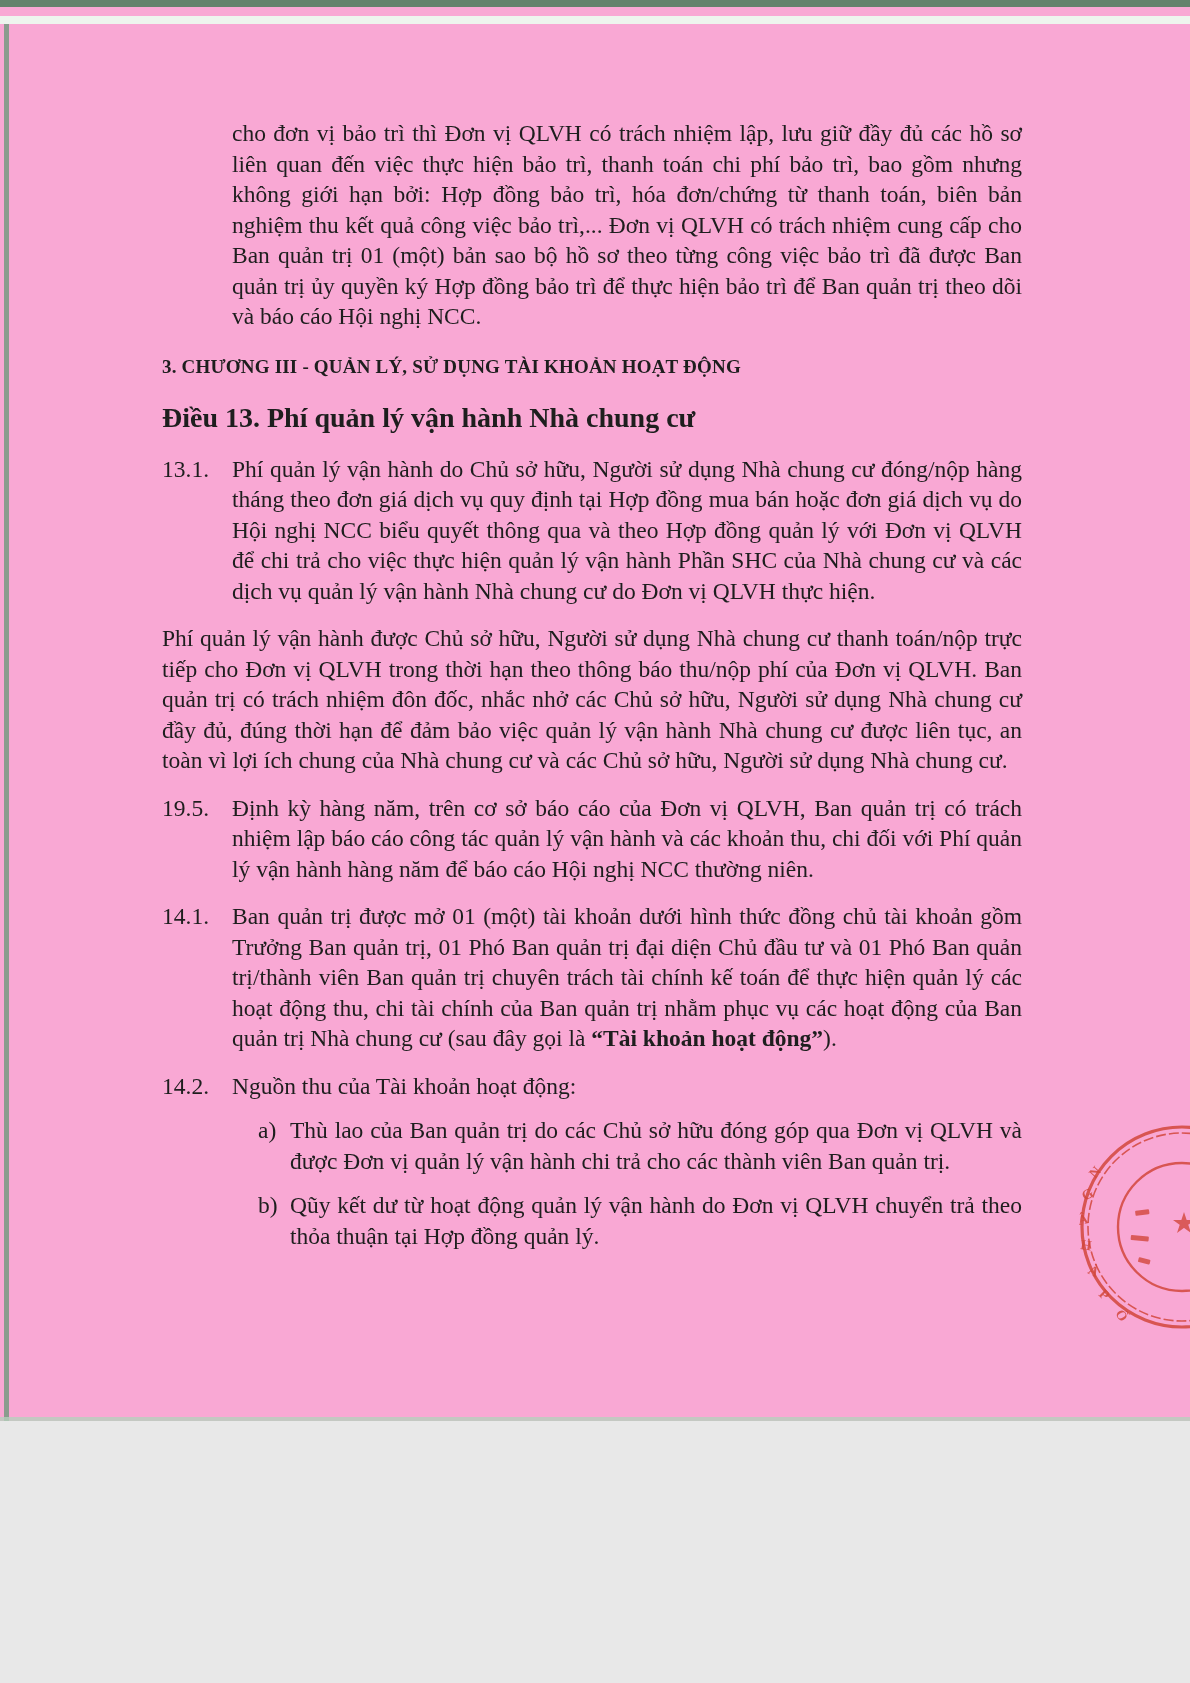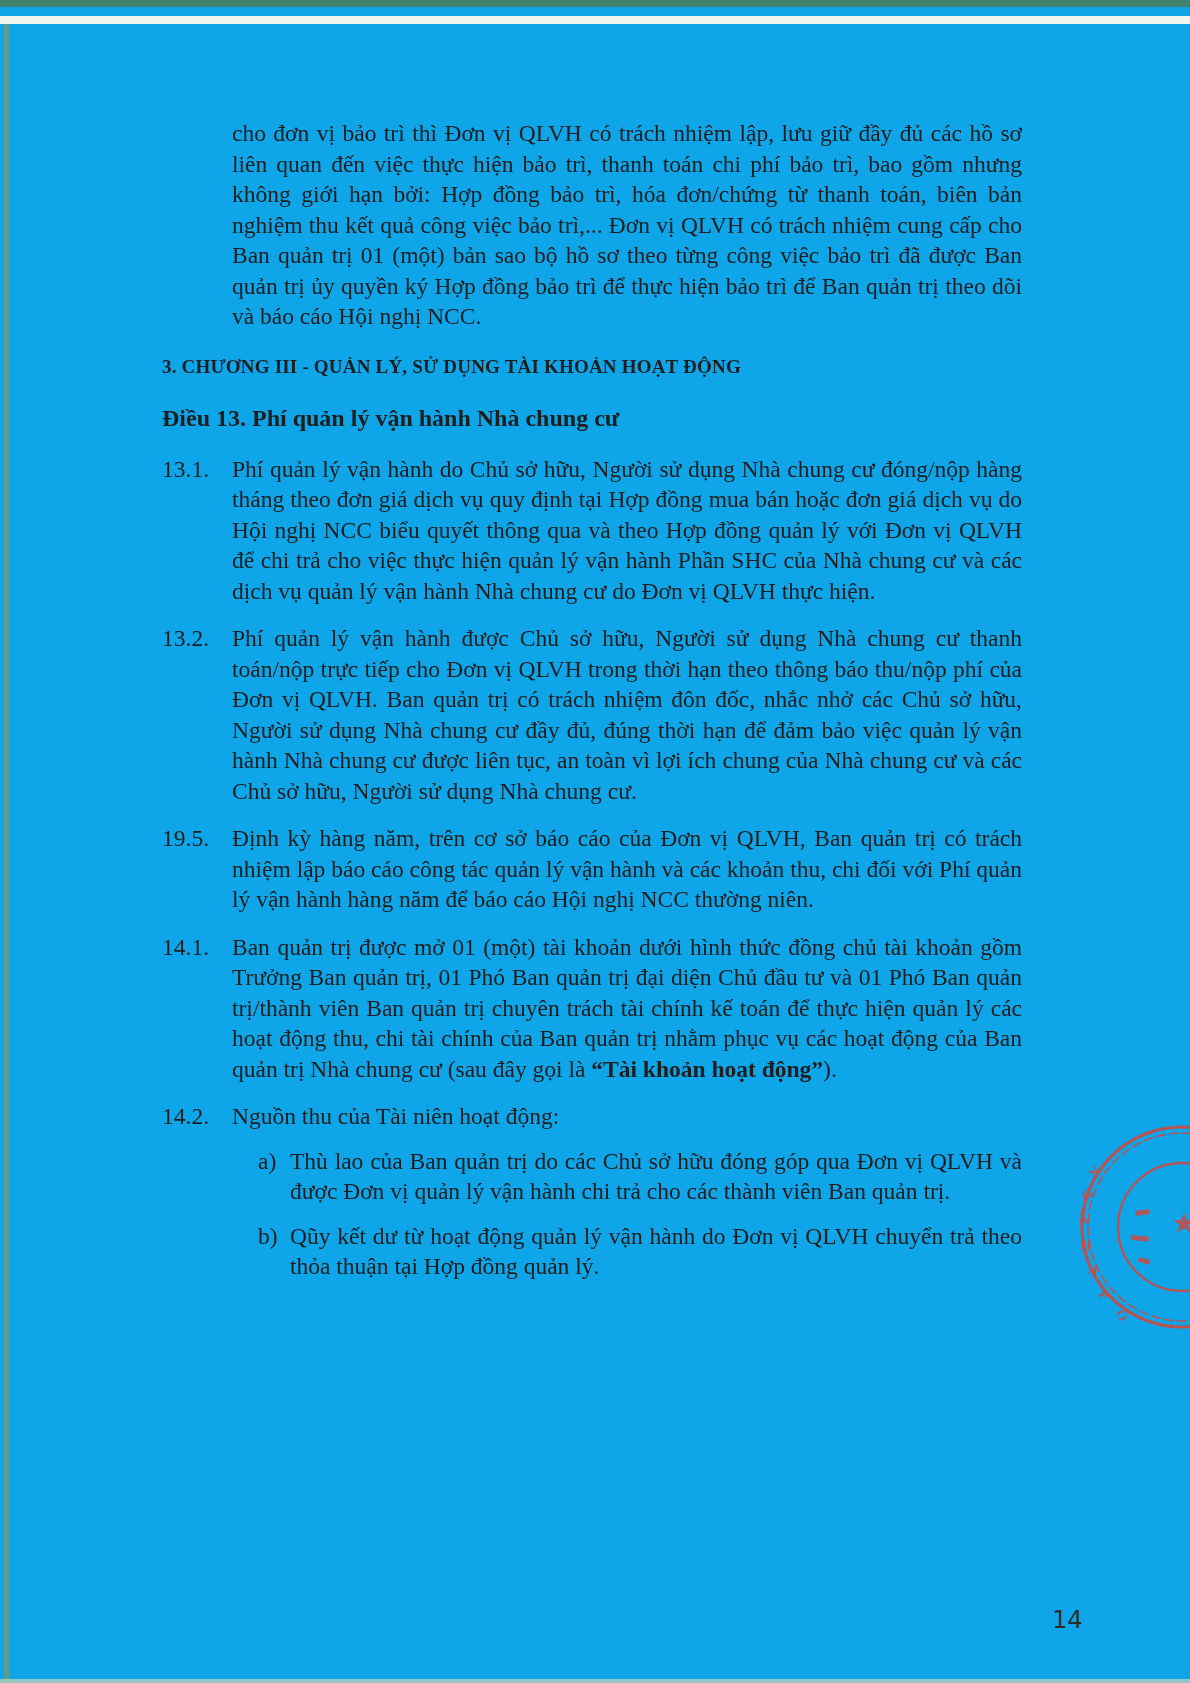--- a/index.html
+++ b/index.html
@@ -1,20 +1,20 @@
 <!DOCTYPE html>
 <html><head>
 <meta charset="utf-8">
 <style>
   html,body{margin:0;padding:0;background:#e8e8e8;}
   .page{
     position:relative;
-    width:1190px;height:1683px;
+    width:1190px;height:1421px;
     margin:0 auto;
-    background:#0ea5e9;
+    background:#f9a8d4;
     overflow:hidden;
     font-family:"Liberation Serif","DejaVu Serif",serif;
     color:#1e1e1e;
   }
   .border-top{
     position:absolute;top:0;left:0;width:1190px;height:7px;
     background:#4a7c59;opacity:.85;
   }
   .border-top-soft{
     position:absolute;top:16px;left:0;width:1190px;height:8px;
@@ -44,21 +44,21 @@
     padding-left:70px;
   }
   .chapter-heading{
     font-weight:bold;
     font-size:19px;
     margin:20px 0 21px 0;
     letter-spacing:.2px;
   }
   .article-heading{
     font-weight:bold;
-    font-size:24px;
+    font-size:28px;
     margin:4px 0 20px 0;
   }
   .item{
     display:flex;
     margin:0 0 17px 0;
   }
   .item-num{
     flex:0 0 70px;
   }
   .item-body{
@@ -107,40 +107,39 @@
     <div class="chapter-heading">3. CHƯƠNG III - QUẢN LÝ, SỬ DỤNG TÀI KHOẢN HOẠT ĐỘNG</div>
 
     <div class="article-heading">Điều 13. Phí quản lý vận hành Nhà chung cư</div>
 
     <div class="item">
       <div class="item-num">13.1.</div>
       <div class="item-body">Phí quản lý vận hành do Chủ sở hữu, Người sử dụng Nhà chung cư đóng/nộp hàng tháng theo đơn giá dịch vụ quy định tại Hợp đồng mua bán hoặc đơn giá dịch vụ do Hội nghị NCC biểu quyết thông qua và theo Hợp đồng quản lý với Đơn vị QLVH để chi trả cho việc thực hiện quản lý vận hành Phần SHC của Nhà chung cư và các dịch vụ quản lý vận hành Nhà chung cư do Đơn vị QLVH thực hiện.</div>
     </div>
 
     <div class="item">
-      <div class="item-num">13.2.</div>
       <div class="item-body">Phí quản lý vận hành được Chủ sở hữu, Người sử dụng Nhà chung cư thanh toán/nộp trực tiếp cho Đơn vị QLVH trong thời hạn theo thông báo thu/nộp phí của Đơn vị QLVH. Ban quản trị có trách nhiệm đôn đốc, nhắc nhở các Chủ sở hữu, Người sử dụng Nhà chung cư đầy đủ, đúng thời hạn để đảm bảo việc quản lý vận hành Nhà chung cư được liên tục, an toàn vì lợi ích chung của Nhà chung cư và các Chủ sở hữu, Người sử dụng Nhà chung cư.</div>
     </div>
 
 
     <div class="item">
       <div class="item-num">19.5.</div>
       <div class="item-body">Định kỳ hàng năm, trên cơ sở báo cáo của Đơn vị QLVH, Ban quản trị có trách nhiệm lập báo cáo công tác quản lý vận hành và các khoản thu, chi đối với Phí quản lý vận hành hàng năm để báo cáo Hội nghị NCC thường niên.</div>
     </div>
 
 
     <div class="item">
       <div class="item-num">14.1.</div>
       <div class="item-body"><span>Ban quản trị được mở 01 (một) tài khoản dưới hình thức đồng chủ tài khoản gồm Trưởng Ban quản trị, 01 Phó Ban quản trị đại diện Chủ đầu tư và 01 Phó Ban quản trị/thành viên Ban quản trị chuyên trách tài chính kế toán để thực hiện quản lý các hoạt động thu, chi tài chính của Ban quản trị nhằm phục vụ các hoạt động của Ban quản trị Nhà chung cư (sau đây gọi là </span><span class="bold">“Tài khoản hoạt động”</span><span>).</span></div>
     </div>
 
     <div class="item" style="display:block;">
       <div style="display:flex;justify-content:space-between;">
         <div class="item-num">14.2.</div>
-        <div class="item-body">Nguồn thu của Tài niên hoạt động:</div>
+        <div class="item-body">Nguồn thu của Tài khoản hoạt động:</div>
       </div>
       <div style="display:flex;">
         <div class="item-num"></div>
         <div style="flex:1;">
           <div class="subitem">
             <div class="sub-label">a)</div>
             <div class="sub-body">Thù lao của Ban quản trị do các Chủ sở hữu đóng góp qua Đơn vị QLVH và được Đơn vị quản lý vận hành chi trả cho các thành viên Ban quản trị.</div>
           </div>
           <div class="subitem">
             <div class="sub-label">b)</div>

